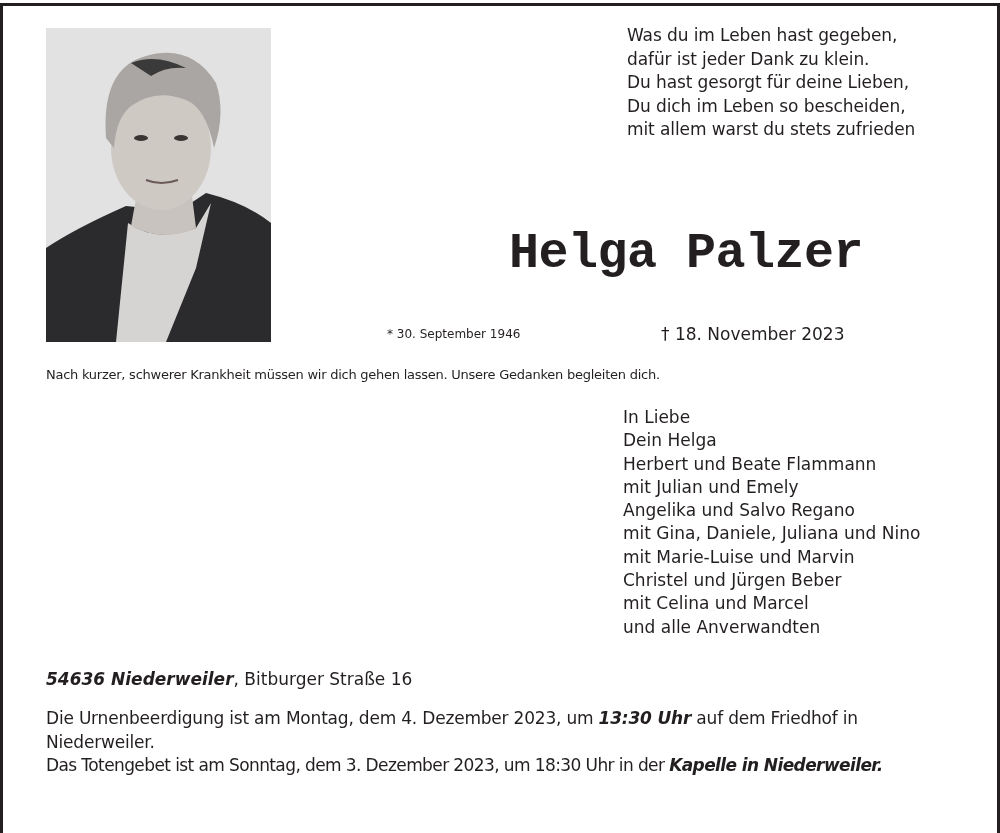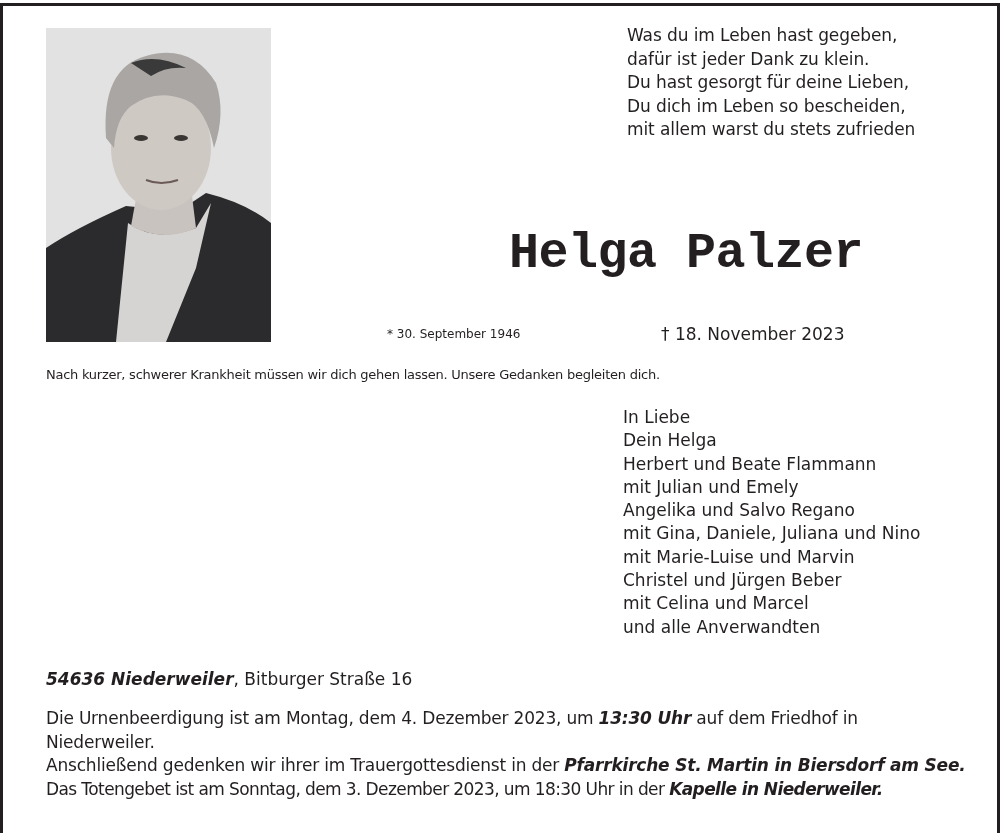--- a/index.html
+++ b/index.html
@@ -103,17 +103,16 @@
     <div>mit Celina und Marcel</div>
     <div>und alle Anverwandten</div>
   </div>
 
   <div class="address">
     <b>54636 Niederweiler</b><span>, Bitburger Straße 16</span>
   </div>
 
   <div class="funeral">
     <p><span>Die Urnenbeerdigung ist am Montag, dem 4. Dezember 2023, um </span><b>13:30 Uhr</b><span> auf dem Friedhof in Niederweiler.</span></p>
-    <p><span>Anschließend gedenken wir ihrer im Trauergottesdienst in der </span><b>Pfarrkirche St. Martin in Biersdorf am See.</b></p>
     <p class="tight"><span>Das Totengebet ist am Sonntag, dem 3. Dezember 2023, um 18:30 Uhr in der </span><b>Kapelle in Niederweiler.</b></p>
   </div>
 
 </div>
 
 </body></html>

